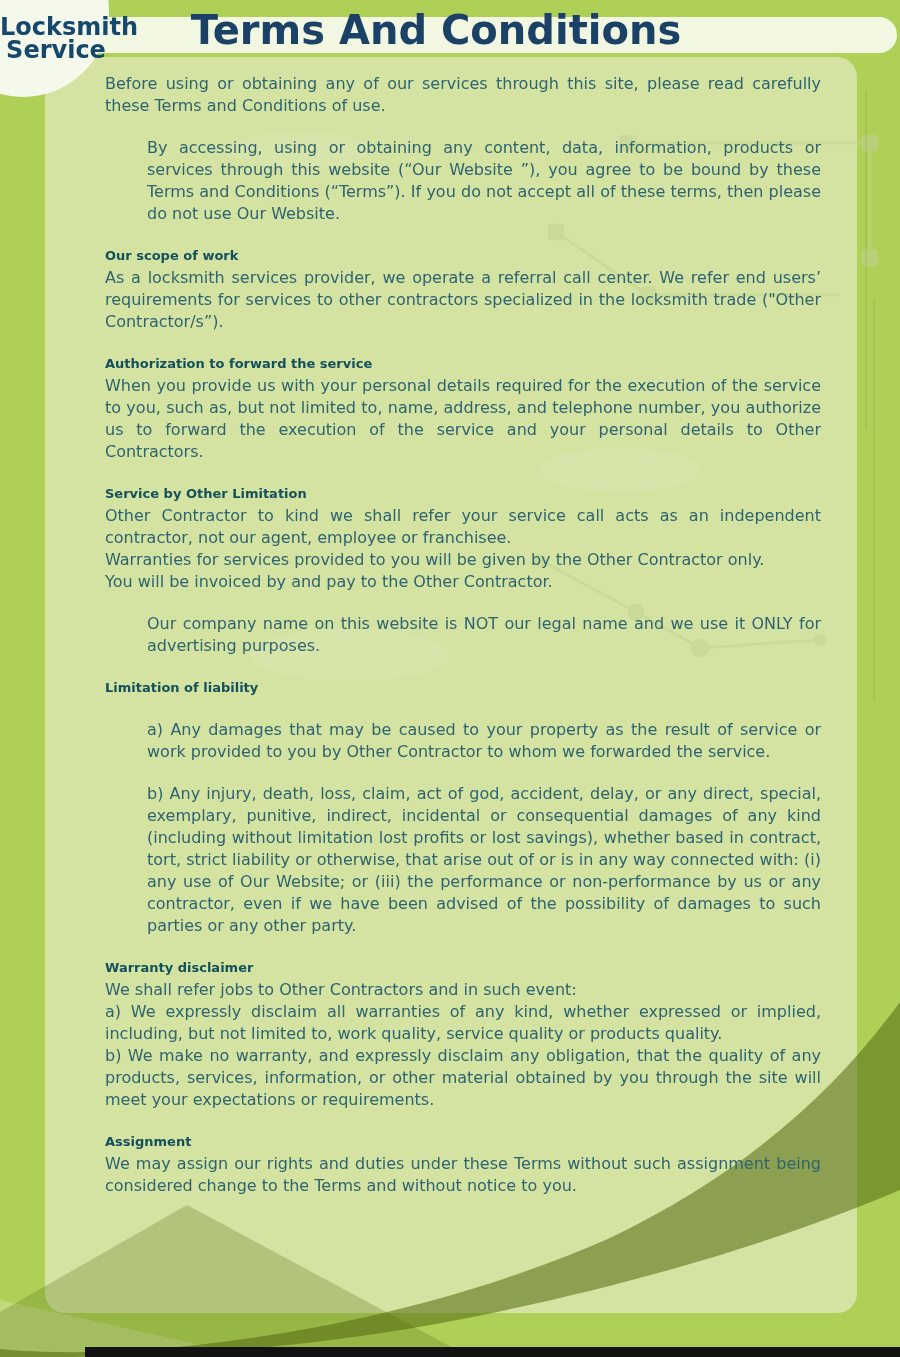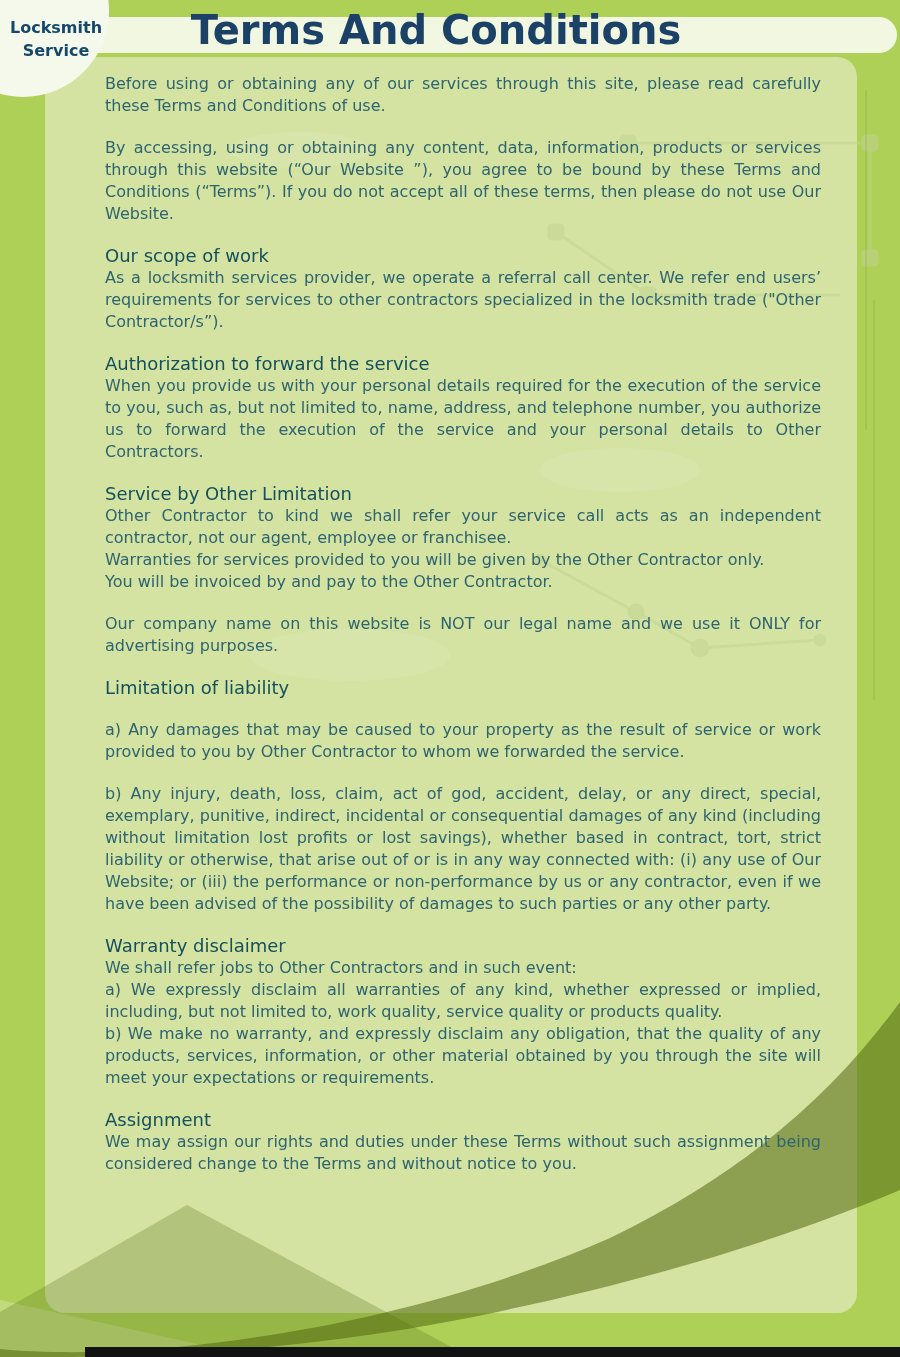--- a/index.html
+++ b/index.html
@@ -32,32 +32,32 @@
     text-align:center; transform:translateX(-14px);
     font-size:40px; line-height:46px; font-weight:bold; letter-spacing:0;
     color:var(--title);
   }
   .badge-circle{
     position:absolute; left:-63px; top:-75px; width:172px; height:172px;
     border-radius:50%; background:var(--circle); z-index:4;
   }
   .badge-text{
     position:absolute; left:0; top:16px; width:112px; z-index:5;
-    text-align:center; font-weight:bold; font-size:16px; line-height:23px;
+    text-align:center; font-weight:bold; font-size:24px; line-height:23px;
     color:var(--badge-text);
   }
   
   .content{
     position:absolute; left:105px; top:73px; width:716px; z-index:5;
     color:var(--body); font-size:16px; line-height:22px;
   }
   .content p{ margin:0; text-align:justify; }
-  .content p.gap{ margin-top:20px; }
+  .content p.gap{ margin-top:20px;margin-left:42px; }
   .content h2{
-    margin:20px 0 0; font-size:18px; line-height:22px; font-weight:normal;
+    margin:20px 0 0; font-size:13px; line-height:22px; font-weight:bold;
     color:var(--heading);
   }
 </style>
 </head>
 <body>
 
 <div class="page">
 
   <div class="panel"></div>
 

